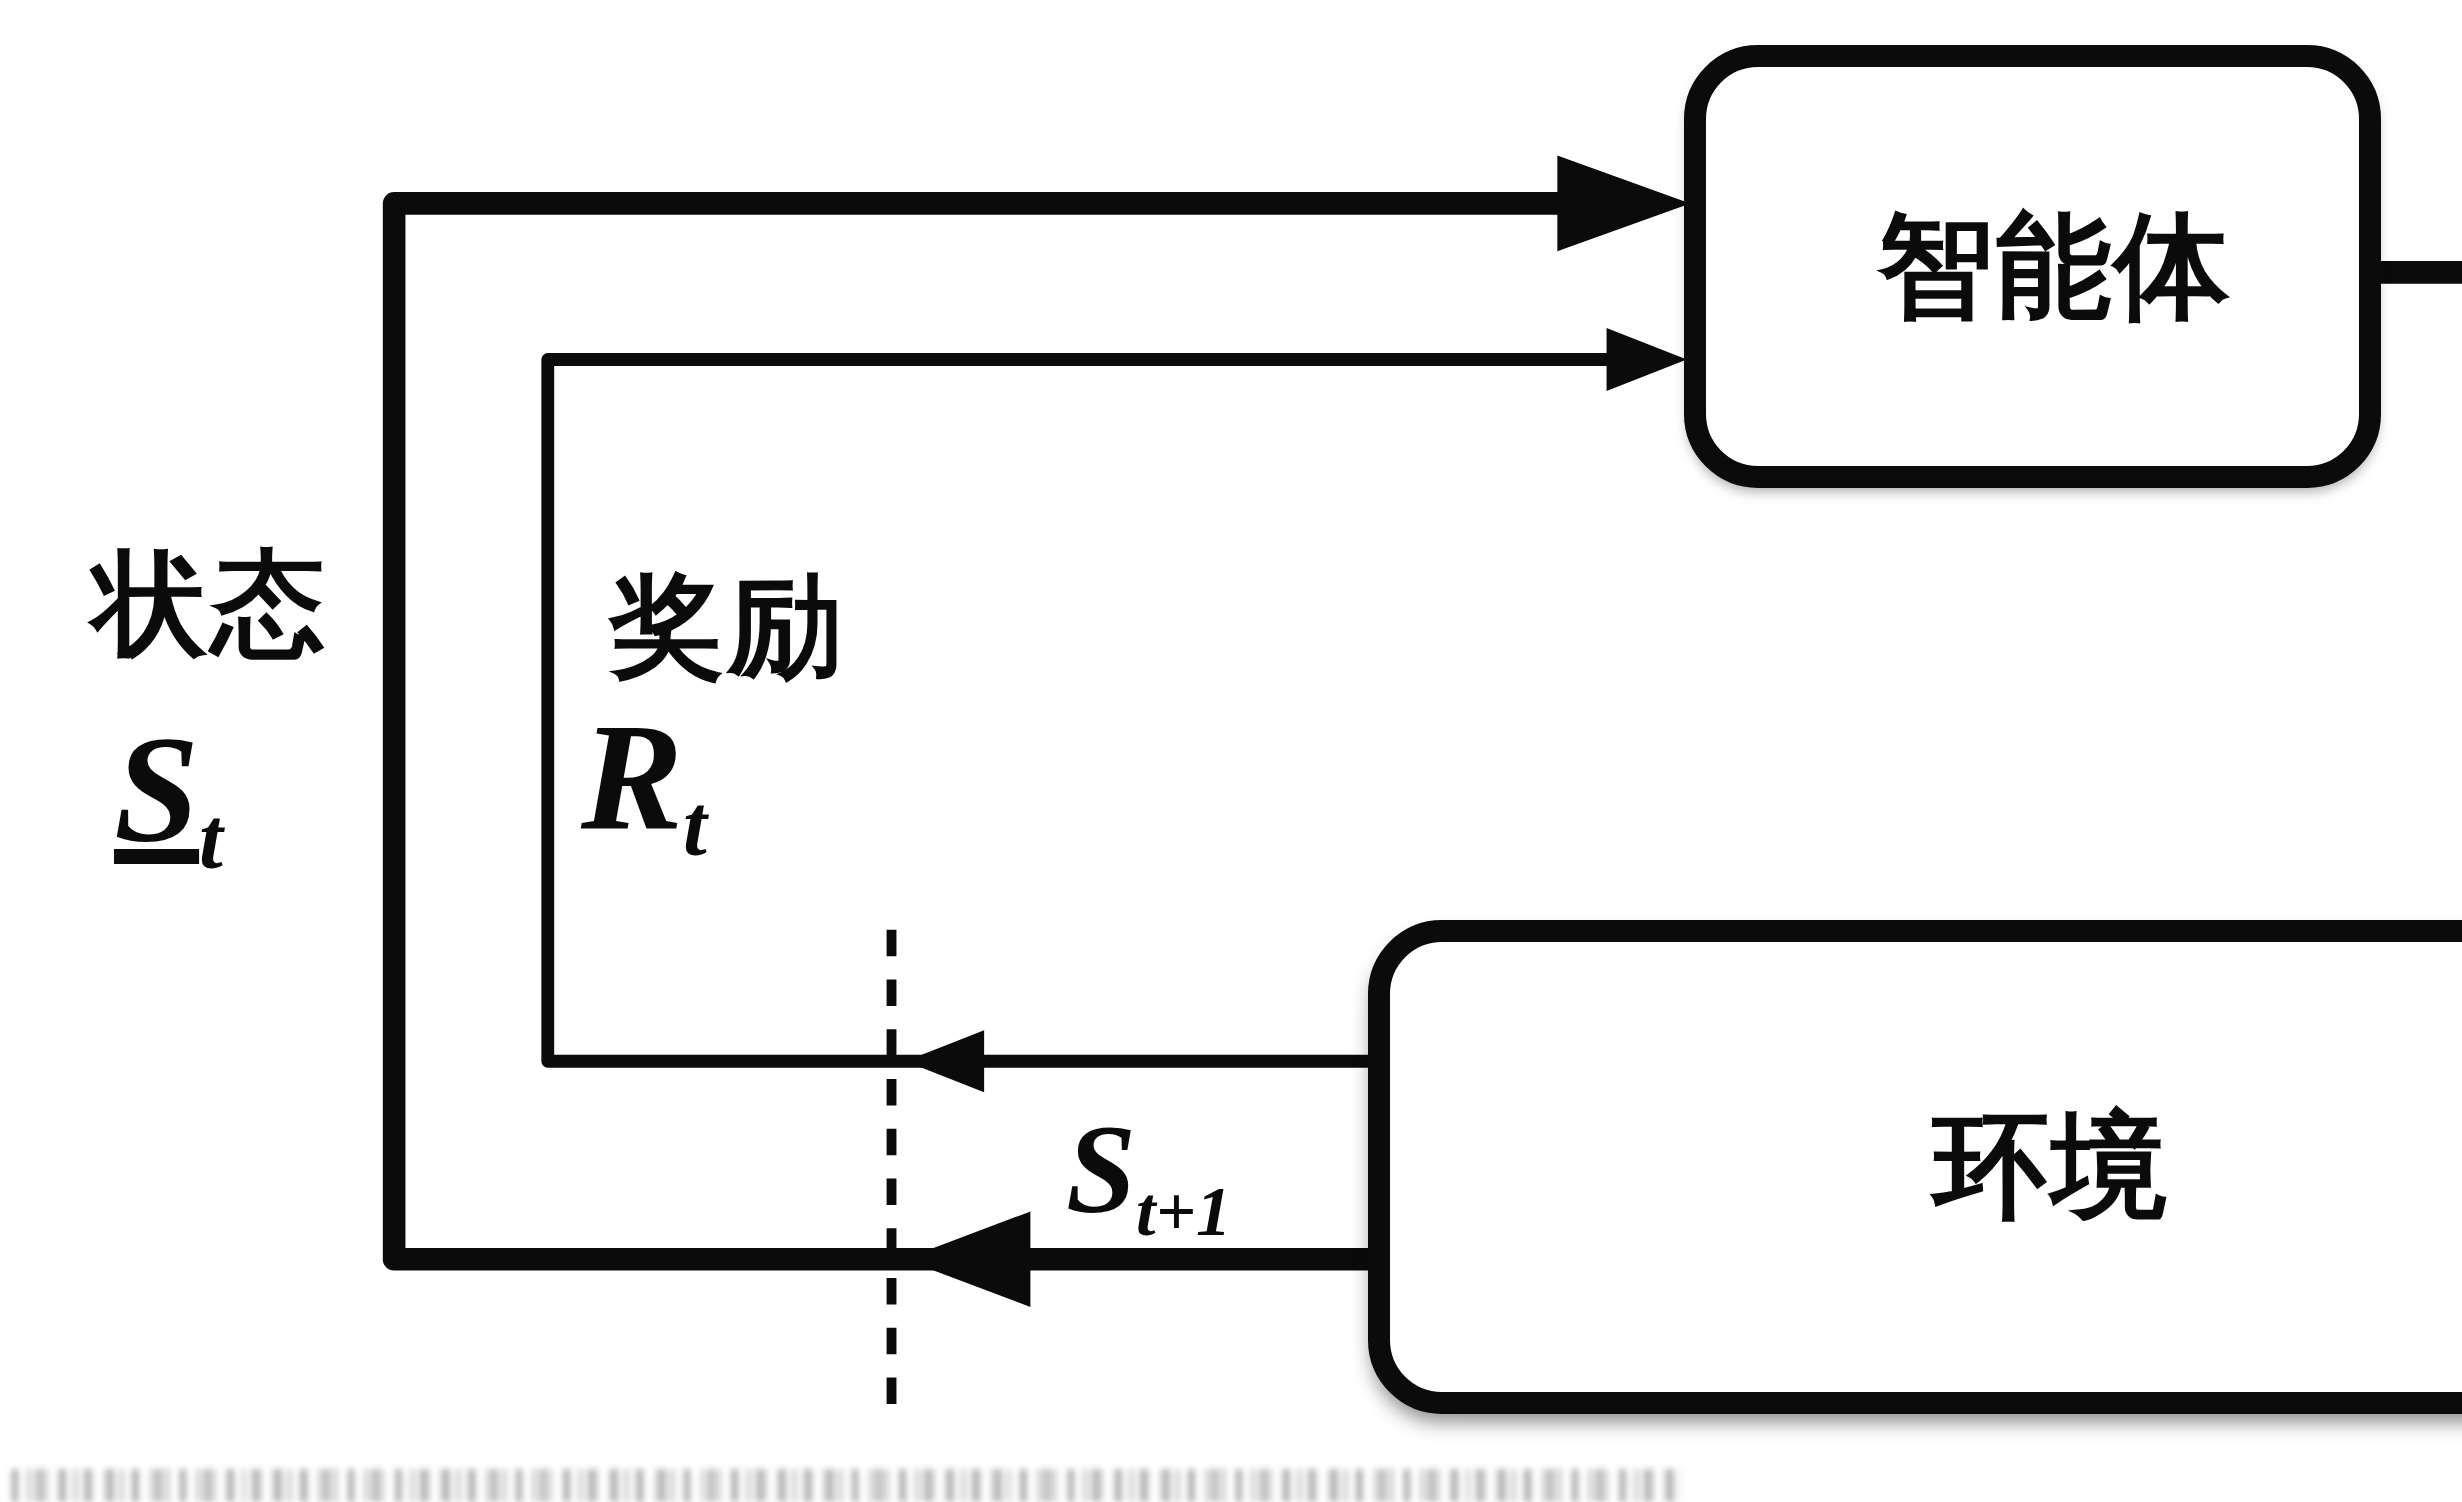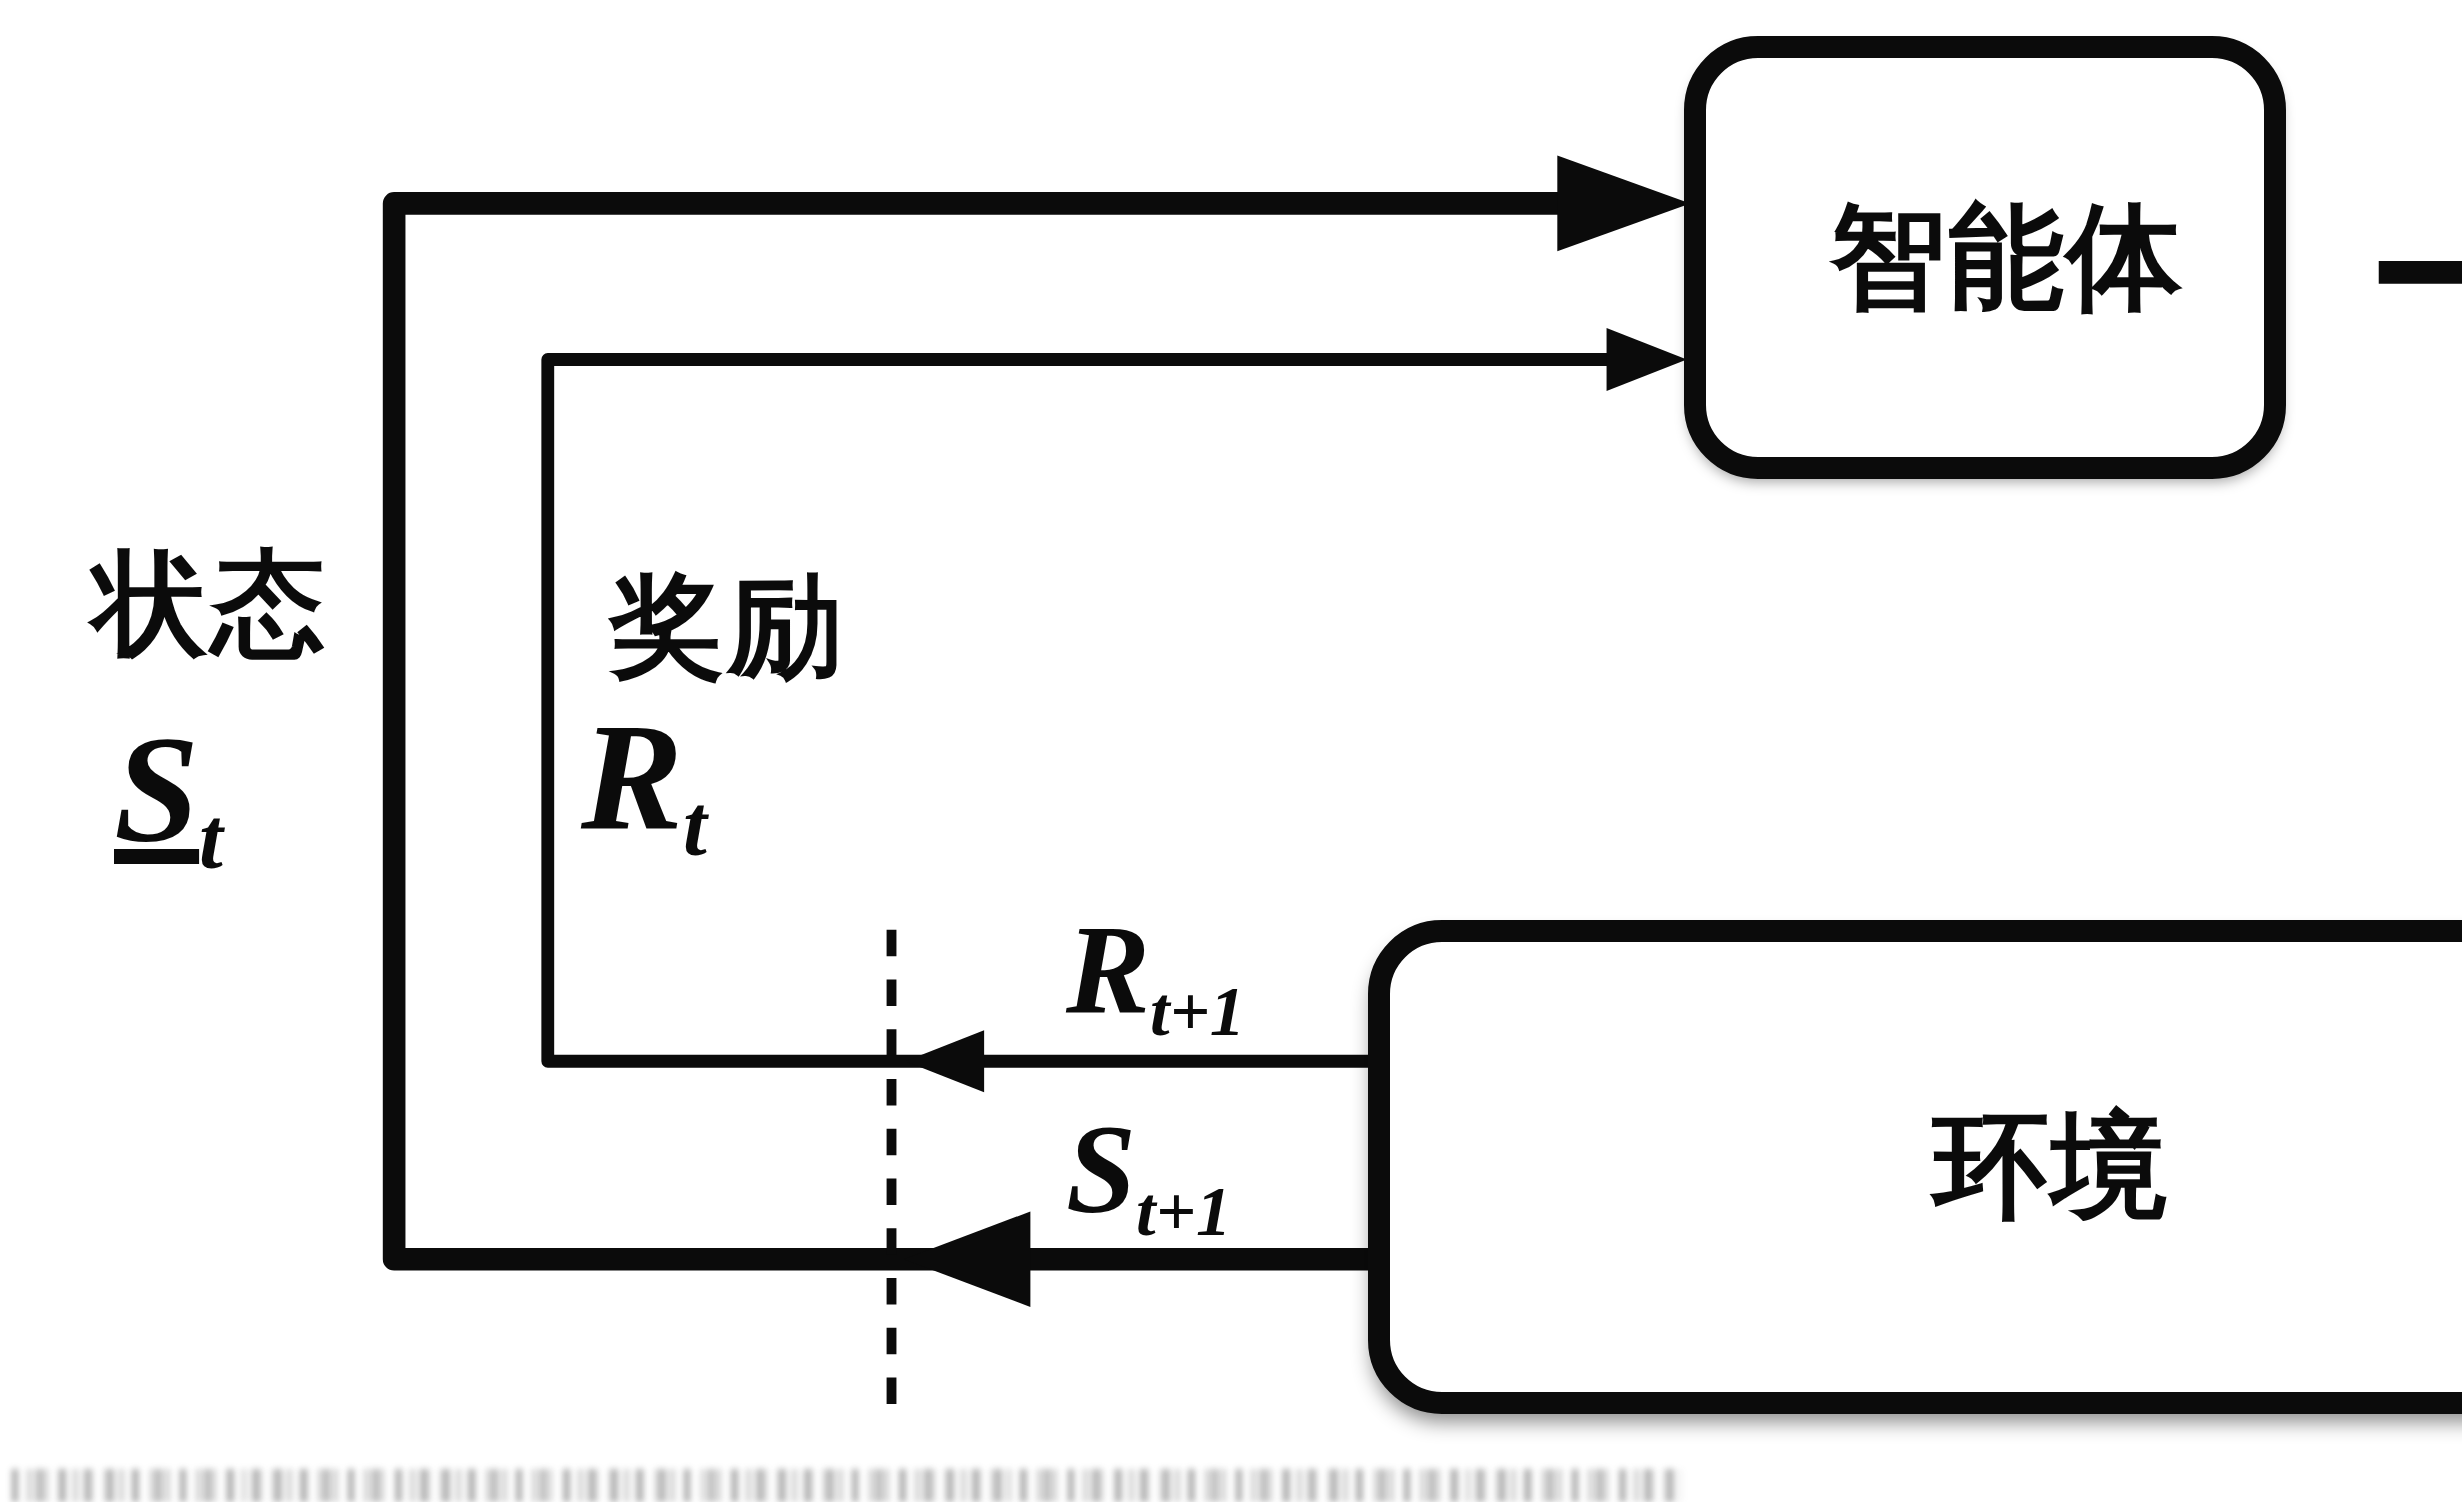--- a/index.html
+++ b/index.html
@@ -17,21 +17,21 @@
     position:absolute;
     background:#ffffff;
     border:22.7px solid #0b0b0b;
     border-radius:74px;
     display:flex;
     align-items:center;
     justify-content:center;
     box-sizing:border-box;
   }
   .box-agent{
-    left:1684px; top:36px; width:602px; height:443px;
+    left:1684px; top:45px; width:697px; height:443px;
     box-shadow:0 7.9px 12.8px -4.9px rgba(0,0,0,.35);
     padding-left:44px;
   }
   .box-env{
     left:1368px; top:920px; width:1366px; height:494px;
     box-shadow:0 12.8px 19.7px -4.9px rgba(0,0,0,.45);
   }
   .box-label{
     font-size:116px;
     font-weight:bold;
@@ -107,19 +107,18 @@
   <div class="box box-env">
     <span class="box-label">环境</span>
   </div>
 
   <div class="cjk-label pos-state-label">状态</div>
   <div class="sym sym-big pos-state-sym"><i>S</i><sub>t</sub></div>
 
   <div class="cjk-label pos-reward-label">奖励</div>
   <div class="sym sym-big pos-reward-sym"><i>R</i><sub>t</sub></div>
 
-  <div class="sym sym-mid pos-next-reward"><i>R</i><sub>t+1</sub></div>
   <div class="sym sym-mid pos-next-state"><i>S</i><sub>t+1</sub></div>
 
   <div class="caption-fragment"></div>
 
 </div>
 
 
 </body></html>

